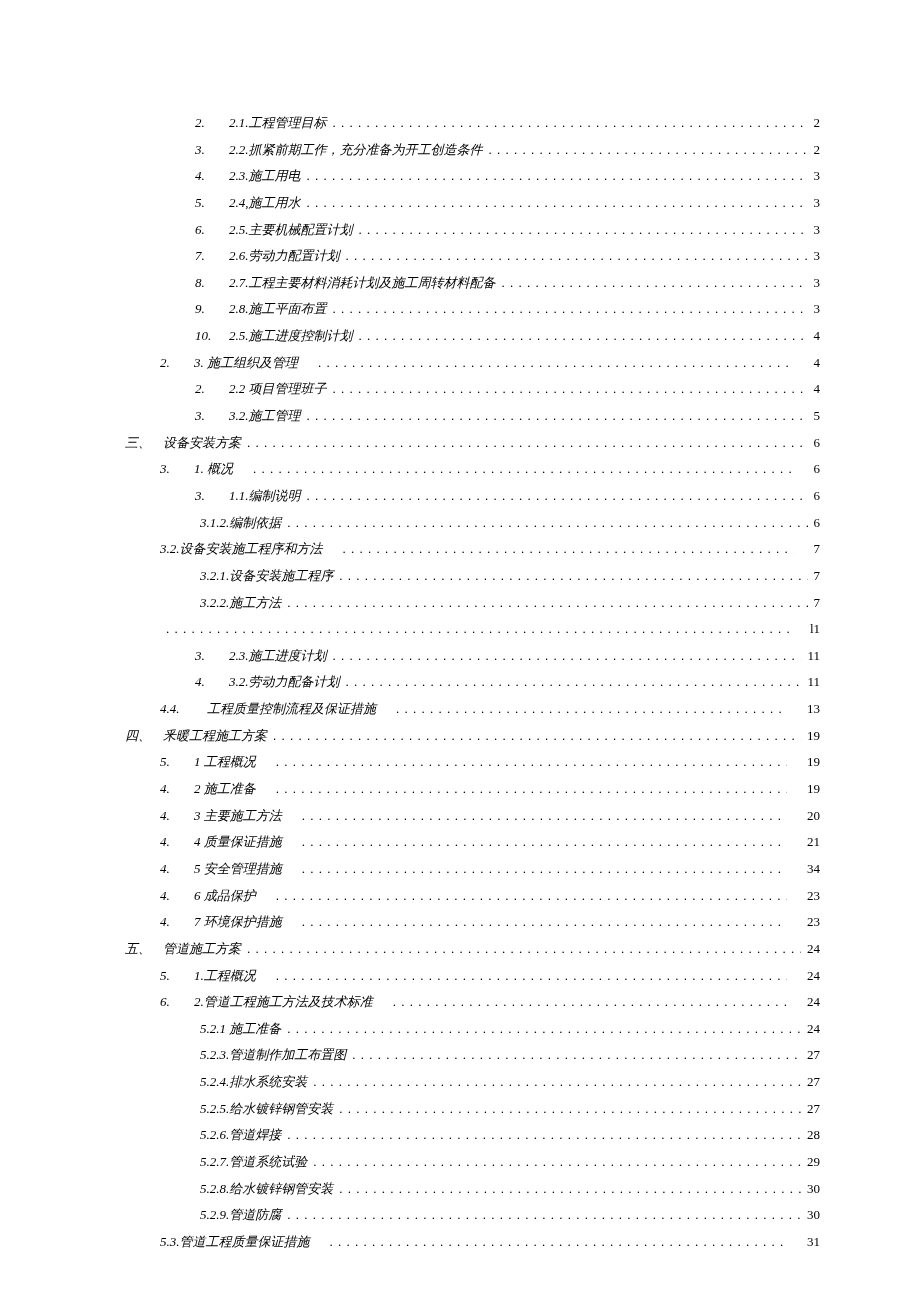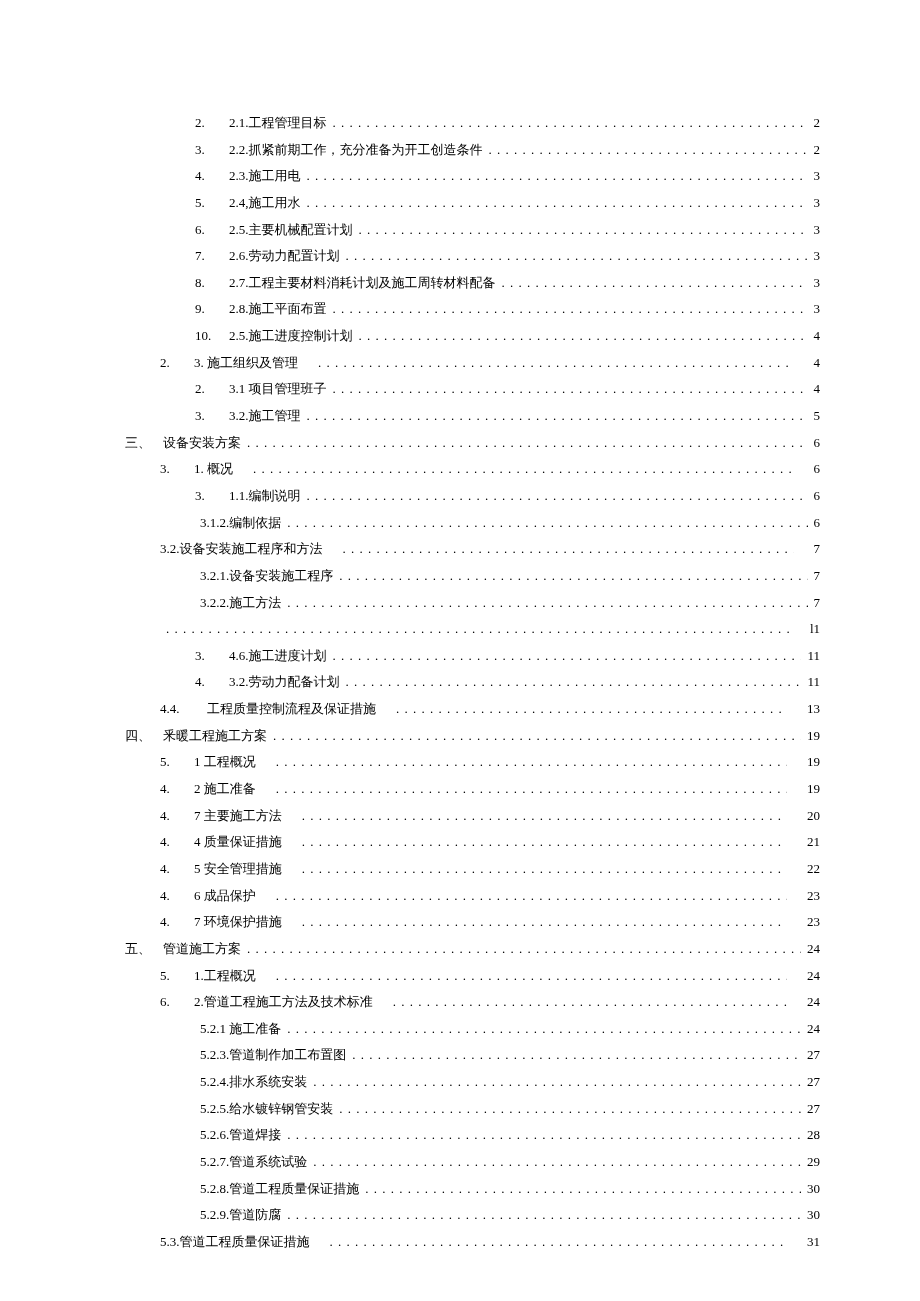--- a/index.html
+++ b/index.html
@@ -18,20 +18,21 @@
   }
   .toc-line {
     display: flex;
     align-items: baseline;
     white-space: nowrap;
     line-height: 2.05;
     font-size: 13px;
   }
   .toc-label {
     flex: 0 0 auto;
+    font-style: italic;
   }
   .toc-dots {
     flex: 1 1 auto;
     overflow: hidden;
     letter-spacing: 1px;
     color: #000;
     margin: 0 6px;
   }
   .toc-dots::after {
     content: ". . . . . . . . . . . . . . . . . . . . . . . . . . . . . . . . . . . . . . . . . . . . . . . . . . . . . . . . . . . . . . . . . . . . . . . . . . . . . . . . . . . . . . . . . . . . . . . . . . . . . . . . . . . . . . . . . . . . . . . . . . . . . . . . . . . . . . . . . . . . . . . . . . . . . . . . . . . . . . . . . . . . . . . . . . . . . . . . . . . . . . . . . . . . . . . . . . . . . . . . . . . . . . . . . . . . . . . . . . . . . . . . . . . . . . . . . . . . . . . . . . . . . . . . . . . . . . . . . . . . . . . . . . . . . . . . . . . . . . . . . . . . . . . . . . . . . . . . . . . . . . . .";
@@ -103,21 +104,21 @@
         <span class="toc-label"><span class="num-prefix">10.</span><span class="gap"></span><span>2.5.施工进度控制计划</span></span>
         <span class="toc-dots"></span>
         <span class="toc-page">4</span>
       </div>
       <div class="toc-line lv1">
         <span class="toc-label"><span class="num-prefix">2.</span><span class="gap"></span><span>3. 施工组织及管理</span></span>
         <span class="toc-dots"></span>
         <span class="toc-page">4</span>
       </div>
       <div class="toc-line lv2">
-        <span class="toc-label"><span class="num-prefix">2.</span><span class="gap"></span><span>3.1 项目管理班子</span></span>
+        <span class="toc-label"><span class="num-prefix">2.</span><span class="gap"></span><span>2.2 项目管理班子</span></span>
         <span class="toc-dots"></span>
         <span class="toc-page">4</span>
       </div>
       <div class="toc-line lv2">
         <span class="toc-label"><span class="num-prefix">3.</span><span class="gap"></span><span>3.2.施工管理</span></span>
         <span class="toc-dots"></span>
         <span class="toc-page">5</span>
       </div>
       <div class="toc-line lv0">
         <span class="toc-label"><span class="num-prefix">三、</span><span class="gap"></span><span>设备安装方案</span></span>
@@ -152,21 +153,21 @@
       <div class="toc-line lv3">
         <span class="toc-label"><span>3.2.2.施工方法</span></span>
         <span class="toc-dots"></span>
         <span class="toc-page">7</span>
       </div>
       <div class="toc-line lv1">
         <span class="toc-dots"></span>
         <span class="toc-page">l1</span>
       </div>
       <div class="toc-line lv2">
-        <span class="toc-label"><span class="num-prefix">3.</span><span class="gap"></span><span>4.6.施工进度计划</span></span>
+        <span class="toc-label"><span class="num-prefix">3.</span><span class="gap"></span><span>2.3.施工进度计划</span></span>
         <span class="toc-dots"></span>
         <span class="toc-page">11</span>
       </div>
       <div class="toc-line lv2">
         <span class="toc-label"><span class="num-prefix">4.</span><span class="gap"></span><span>3.2.劳动力配备计划</span></span>
         <span class="toc-dots"></span>
         <span class="toc-page">11</span>
       </div>
       <div class="toc-line lv1">
         <span class="toc-label"><span class="num-prefix">4.4.</span><span class="gap"></span><span>　工程质量控制流程及保证措施</span></span>
@@ -182,33 +183,33 @@
         <span class="toc-label"><span class="num-prefix">5.</span><span class="gap"></span><span>1 工程概况</span></span>
         <span class="toc-dots"></span>
         <span class="toc-page">19</span>
       </div>
       <div class="toc-line lv1">
         <span class="toc-label"><span class="num-prefix">4.</span><span class="gap"></span><span>2 施工准备</span></span>
         <span class="toc-dots"></span>
         <span class="toc-page">19</span>
       </div>
       <div class="toc-line lv1">
-        <span class="toc-label"><span class="num-prefix">4.</span><span class="gap"></span><span>7 主要施工方法</span></span>
+        <span class="toc-label"><span class="num-prefix">4.</span><span class="gap"></span><span>3 主要施工方法</span></span>
         <span class="toc-dots"></span>
         <span class="toc-page">20</span>
       </div>
       <div class="toc-line lv1">
         <span class="toc-label"><span class="num-prefix">4.</span><span class="gap"></span><span>4 质量保证措施</span></span>
         <span class="toc-dots"></span>
         <span class="toc-page">21</span>
       </div>
       <div class="toc-line lv1">
         <span class="toc-label"><span class="num-prefix">4.</span><span class="gap"></span><span>5 安全管理措施</span></span>
         <span class="toc-dots"></span>
-        <span class="toc-page">22</span>
+        <span class="toc-page">34</span>
       </div>
       <div class="toc-line lv1">
         <span class="toc-label"><span class="num-prefix">4.</span><span class="gap"></span><span>6 成品保护</span></span>
         <span class="toc-dots"></span>
         <span class="toc-page">23</span>
       </div>
       <div class="toc-line lv1">
         <span class="toc-label"><span class="num-prefix">4.</span><span class="gap"></span><span>7 环境保护措施</span></span>
         <span class="toc-dots"></span>
         <span class="toc-page">23</span>
@@ -252,21 +253,21 @@
         <span class="toc-label"><span>5.2.6.管道焊接</span></span>
         <span class="toc-dots"></span>
         <span class="toc-page">28</span>
       </div>
       <div class="toc-line lv3">
         <span class="toc-label"><span>5.2.7.管道系统试验</span></span>
         <span class="toc-dots"></span>
         <span class="toc-page">29</span>
       </div>
       <div class="toc-line lv3">
-        <span class="toc-label"><span>5.2.8.管道工程质量保证措施</span></span>
+        <span class="toc-label"><span>5.2.8.给水镀锌钢管安装</span></span>
         <span class="toc-dots"></span>
         <span class="toc-page">30</span>
       </div>
       <div class="toc-line lv3">
         <span class="toc-label"><span>5.2.9.管道防腐</span></span>
         <span class="toc-dots"></span>
         <span class="toc-page">30</span>
       </div>
       <div class="toc-line lv1">
         <span class="toc-label"><span>5.3.管道工程质量保证措施</span></span>

